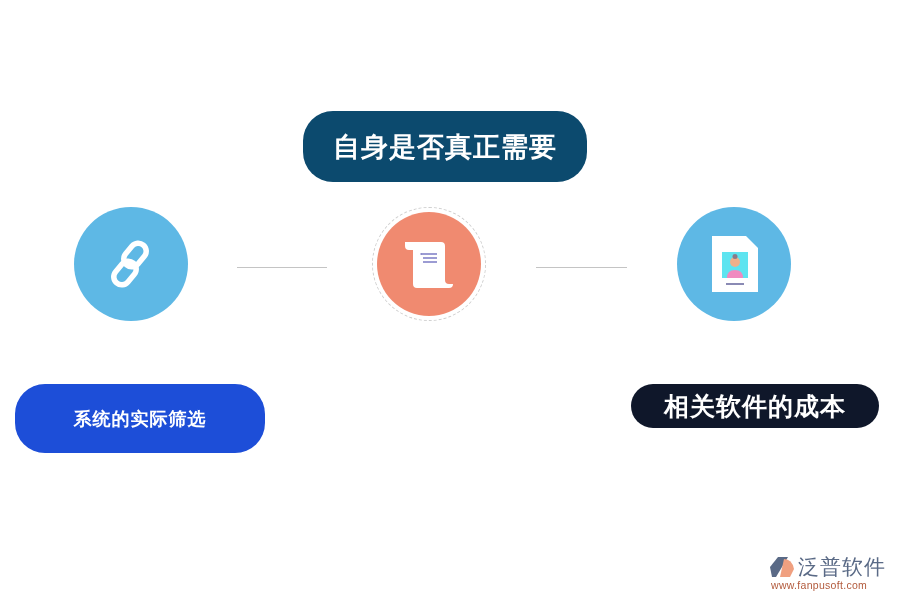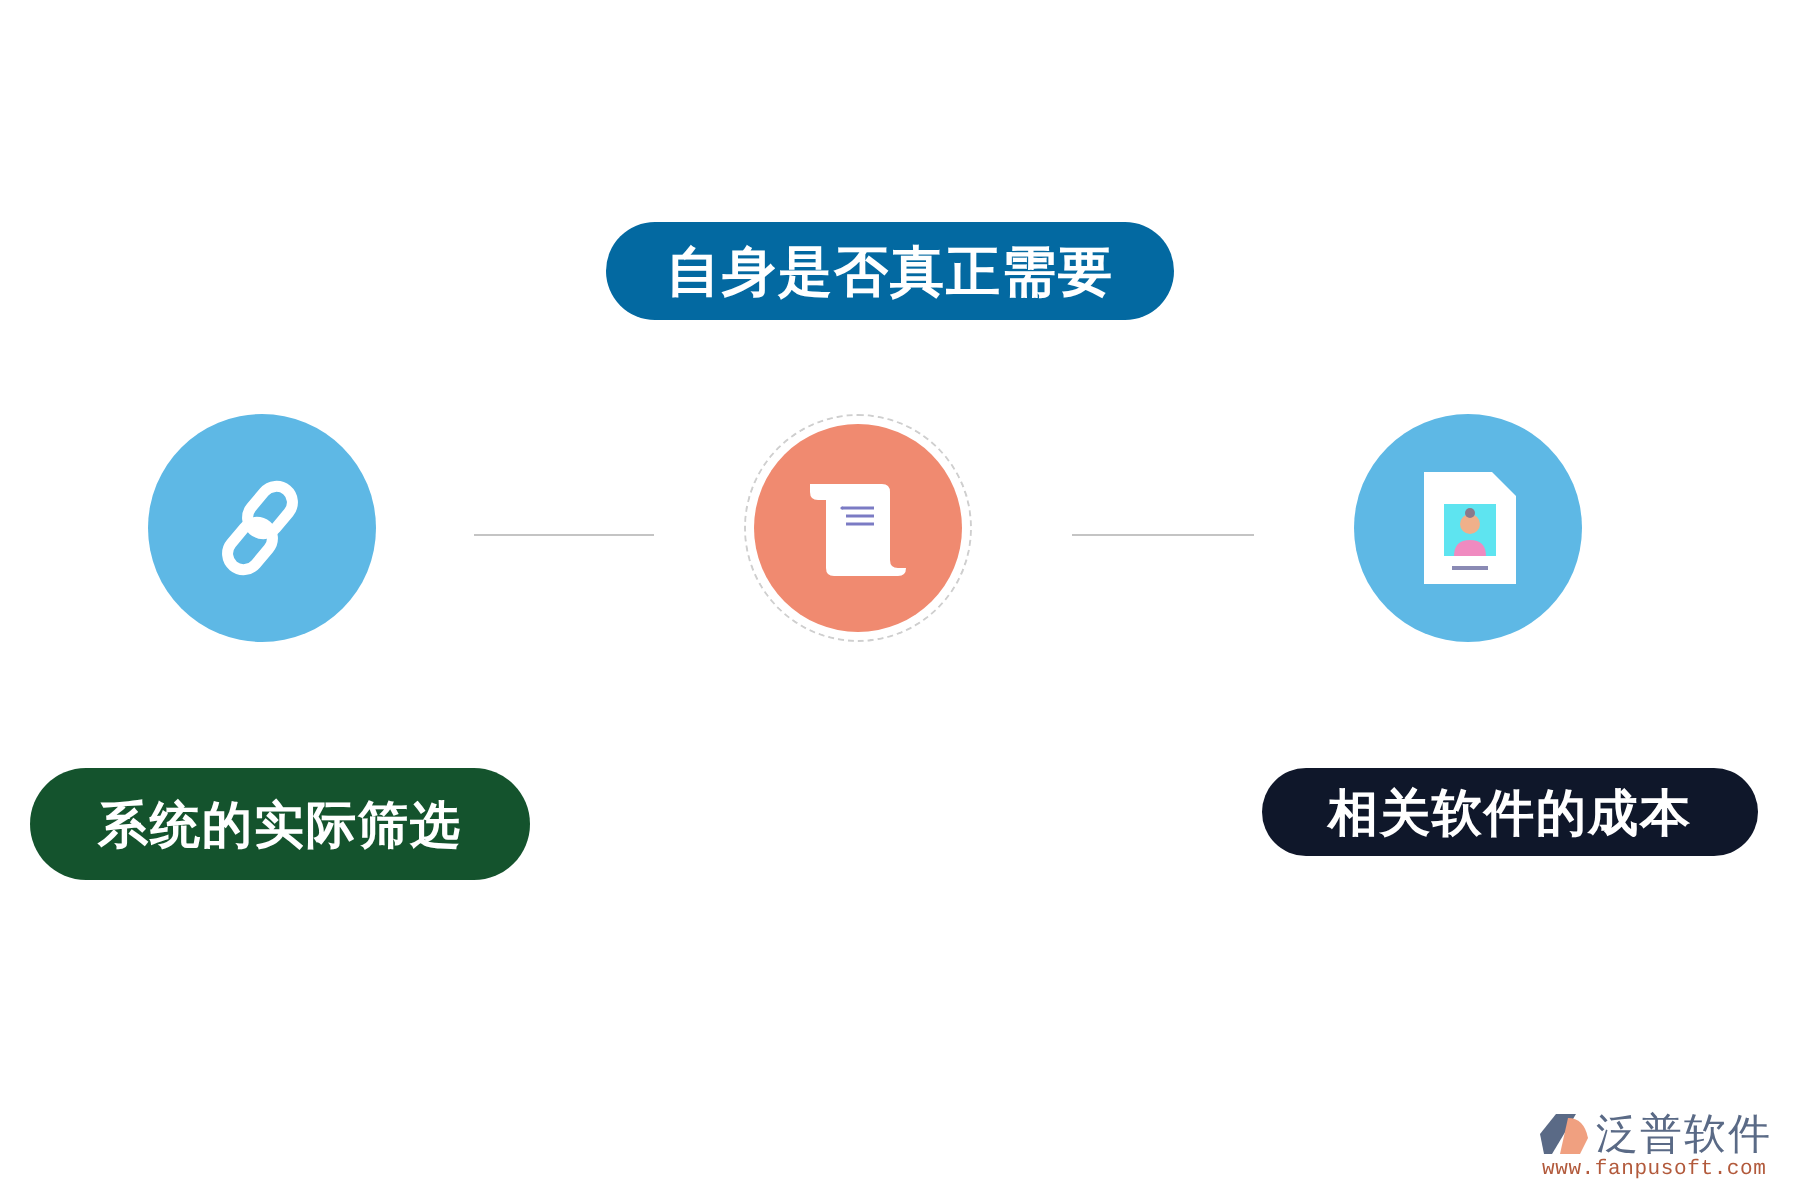--- a/index.html
+++ b/index.html
@@ -5,28 +5,28 @@
     html, body { margin: 0; padding: 0; }
     body {
       width: 900px; height: 600px; background: #ffffff; position: relative; overflow: hidden;
       font-family: "DejaVu Sans", "Liberation Sans", sans-serif;
     }
     .pill {
       position: absolute; border-radius: 30px; color: #ffffff; font-weight: bold;
       display: flex; align-items: center; justify-content: center; letter-spacing: 1px;
     }
     .pill-top {
-      left: 303px; top: 111px; width: 284px; height: 49px; background: #0369a1;
+      left: 303px; top: 111px; width: 284px; height: 71px; background: #0c4a6e;
       font-size: 27px;
     }
     .reflection {
       position: absolute; left: 303px; top: 166px; width: 284px; height: 30px; overflow: hidden;
     }
     .pill-left {
-      left: 15px; top: 384px; width: 250px; height: 56px; background: #14532d; font-size: 25px;
+      left: 15px; top: 384px; width: 250px; height: 69px; background: #1d4ed8; font-size: 18px;
     }
     .pill-right {
       left: 631px; top: 384px; width: 248px; height: 44px; background: #0f172a; font-size: 25px;
     }
     .circle {
       position: absolute; width: 114px; height: 114px; border-radius: 50%;
       display: flex; align-items: center; justify-content: center;
     }
     .circle-left { left: 74px; top: 207px; background: #5eb8e5; }
     .circle-right { left: 677px; top: 207px; background: #5eb8e5; }
@@ -46,21 +46,21 @@
     .connector-right { left: 536px; top: 267px; width: 91px; }
     .logo {
       position: absolute; left: 768px; top: 553px; width: 128px; height: 40px; text-align: center;
     }
     .logo-mark { position: absolute; left: 2px; top: 2px; width: 26px; height: 24px; }
     .logo-text {
       position: absolute; left: 30px; top: 0px; font-size: 21px; color: #5a6a86; letter-spacing: 1px;
     }
     .logo-url {
       position: absolute; left: 3px; top: 26px; font-size: 10.5px; color: #b25a3c;
-      font-family: Liberation Mono, monospace; letter-spacing: 0.3px;
+      font-family: Liberation Sans, sans-serif; letter-spacing: 0.3px;
     }
   </style>
 </head>
 <body>
 
 <div class="pill pill-top">
   <span>自身是否真正需要</span>
 </div>
 <div class="reflection">
   

